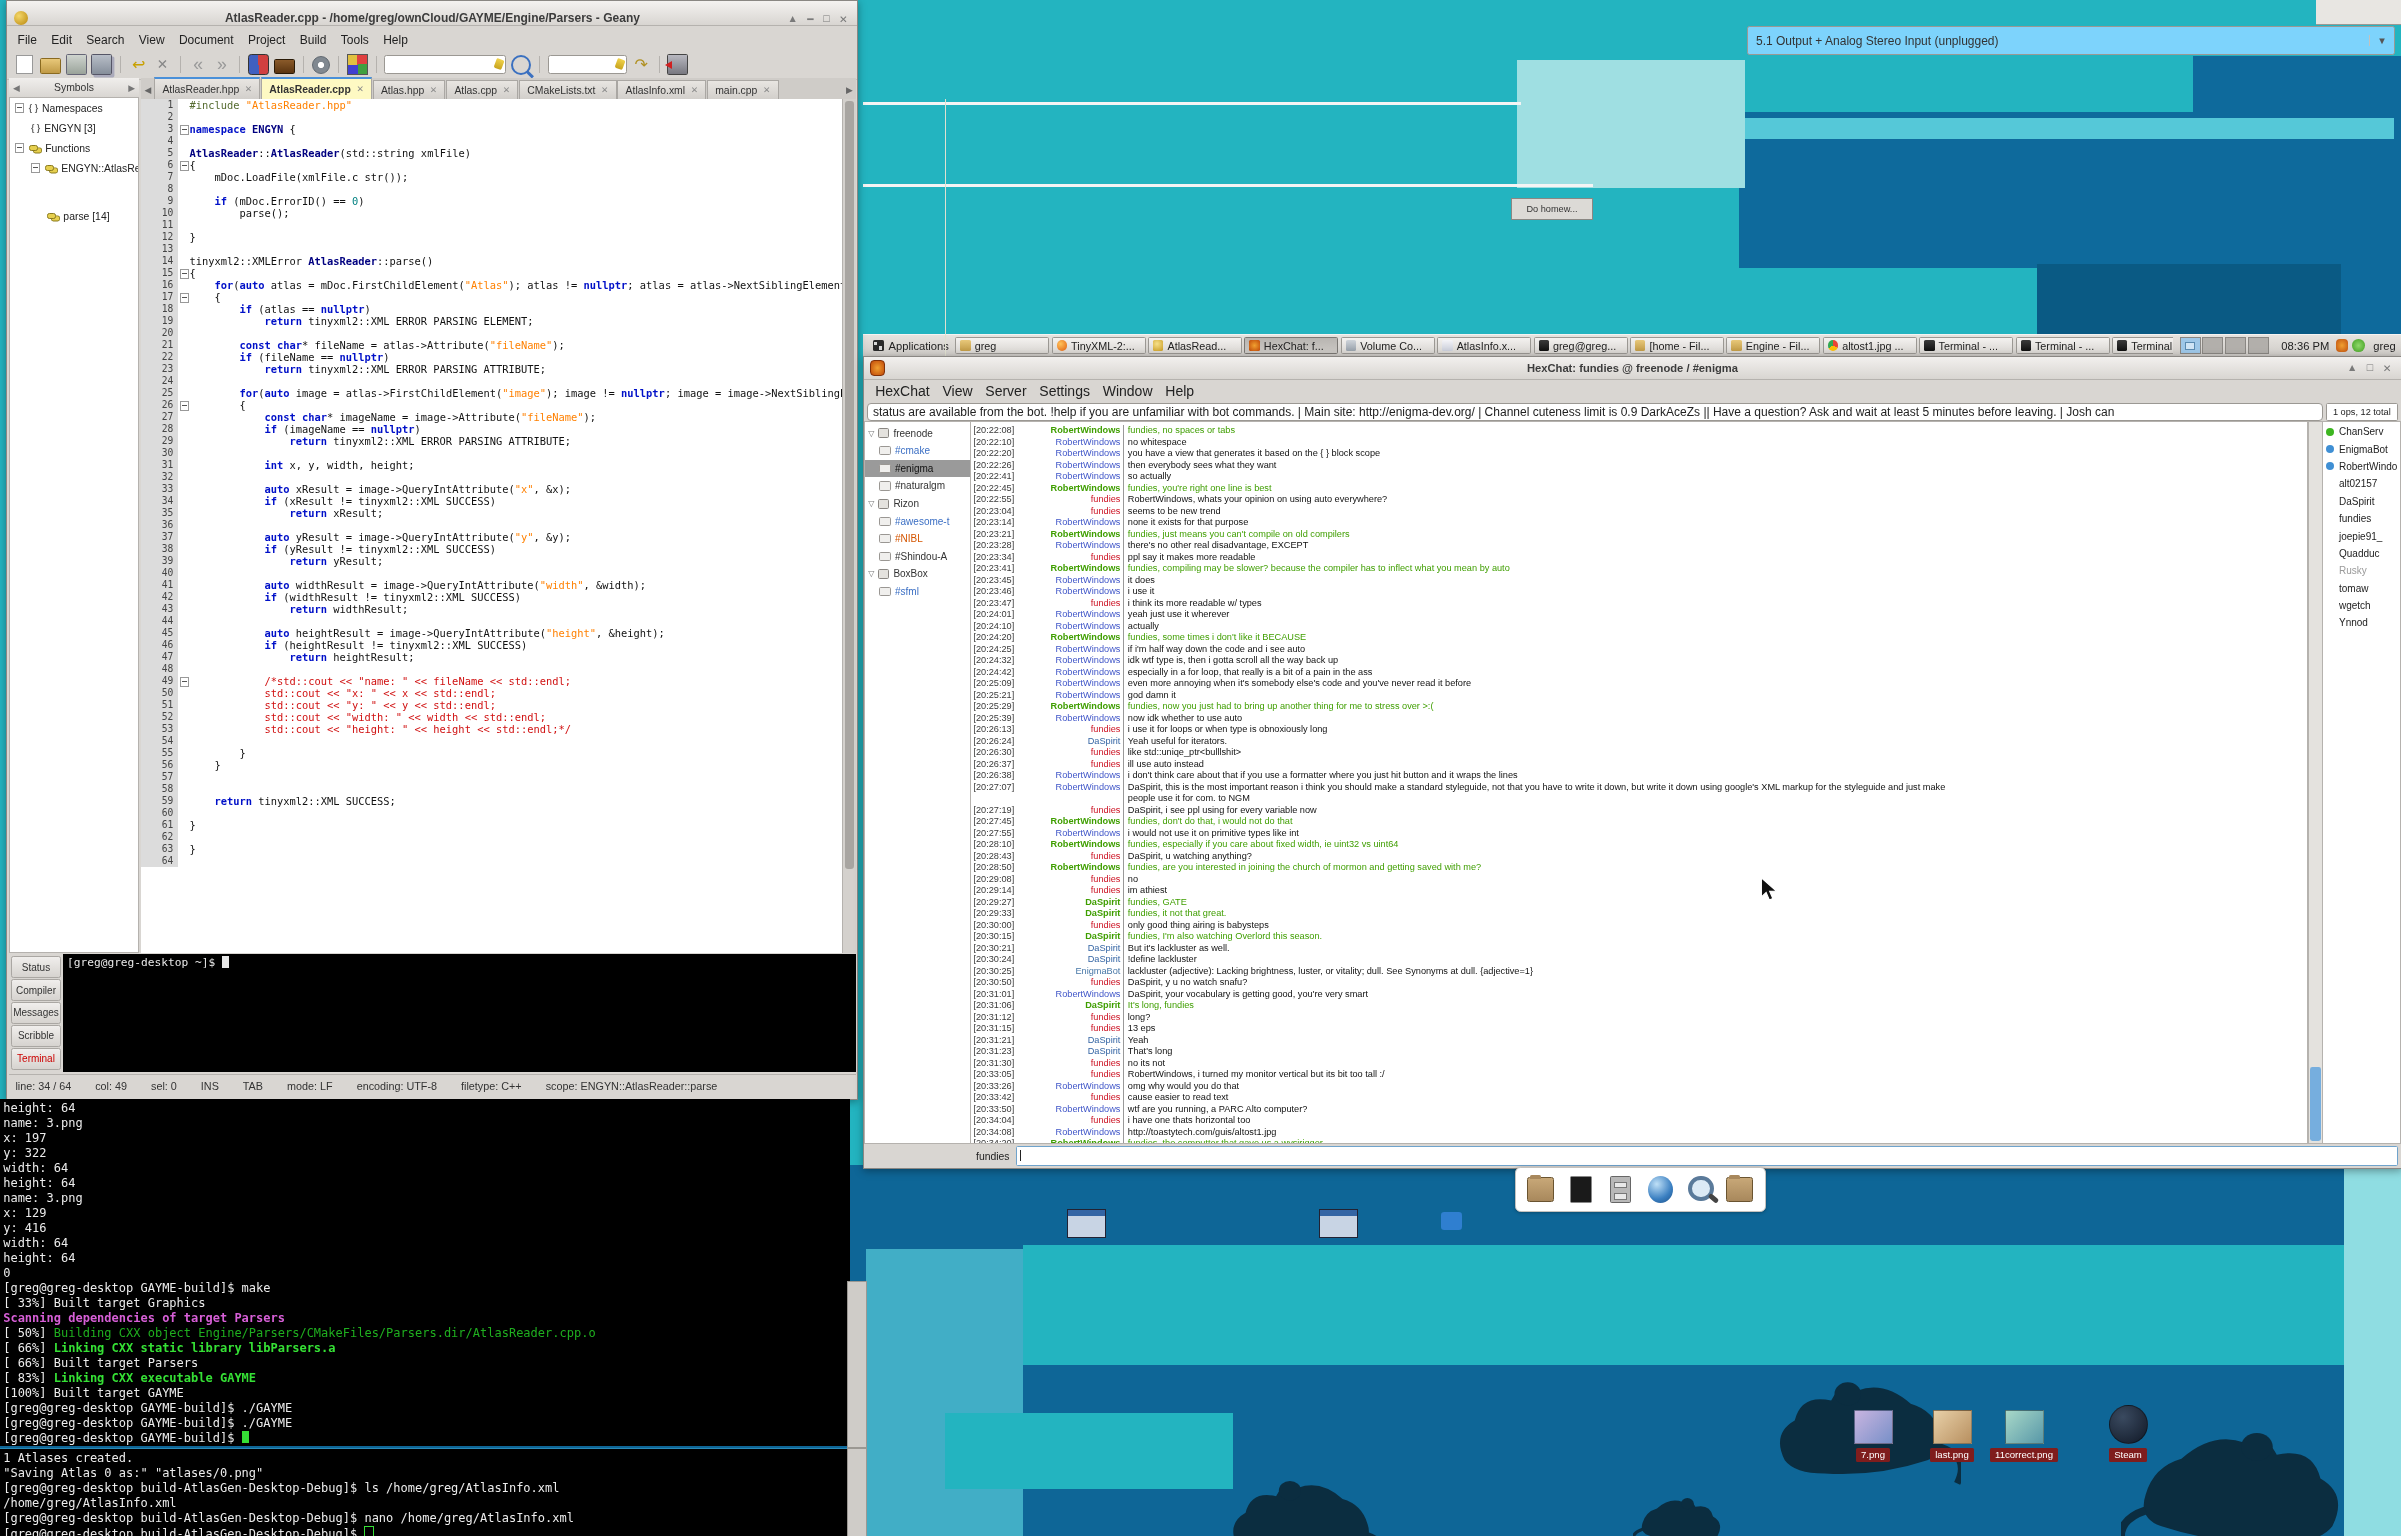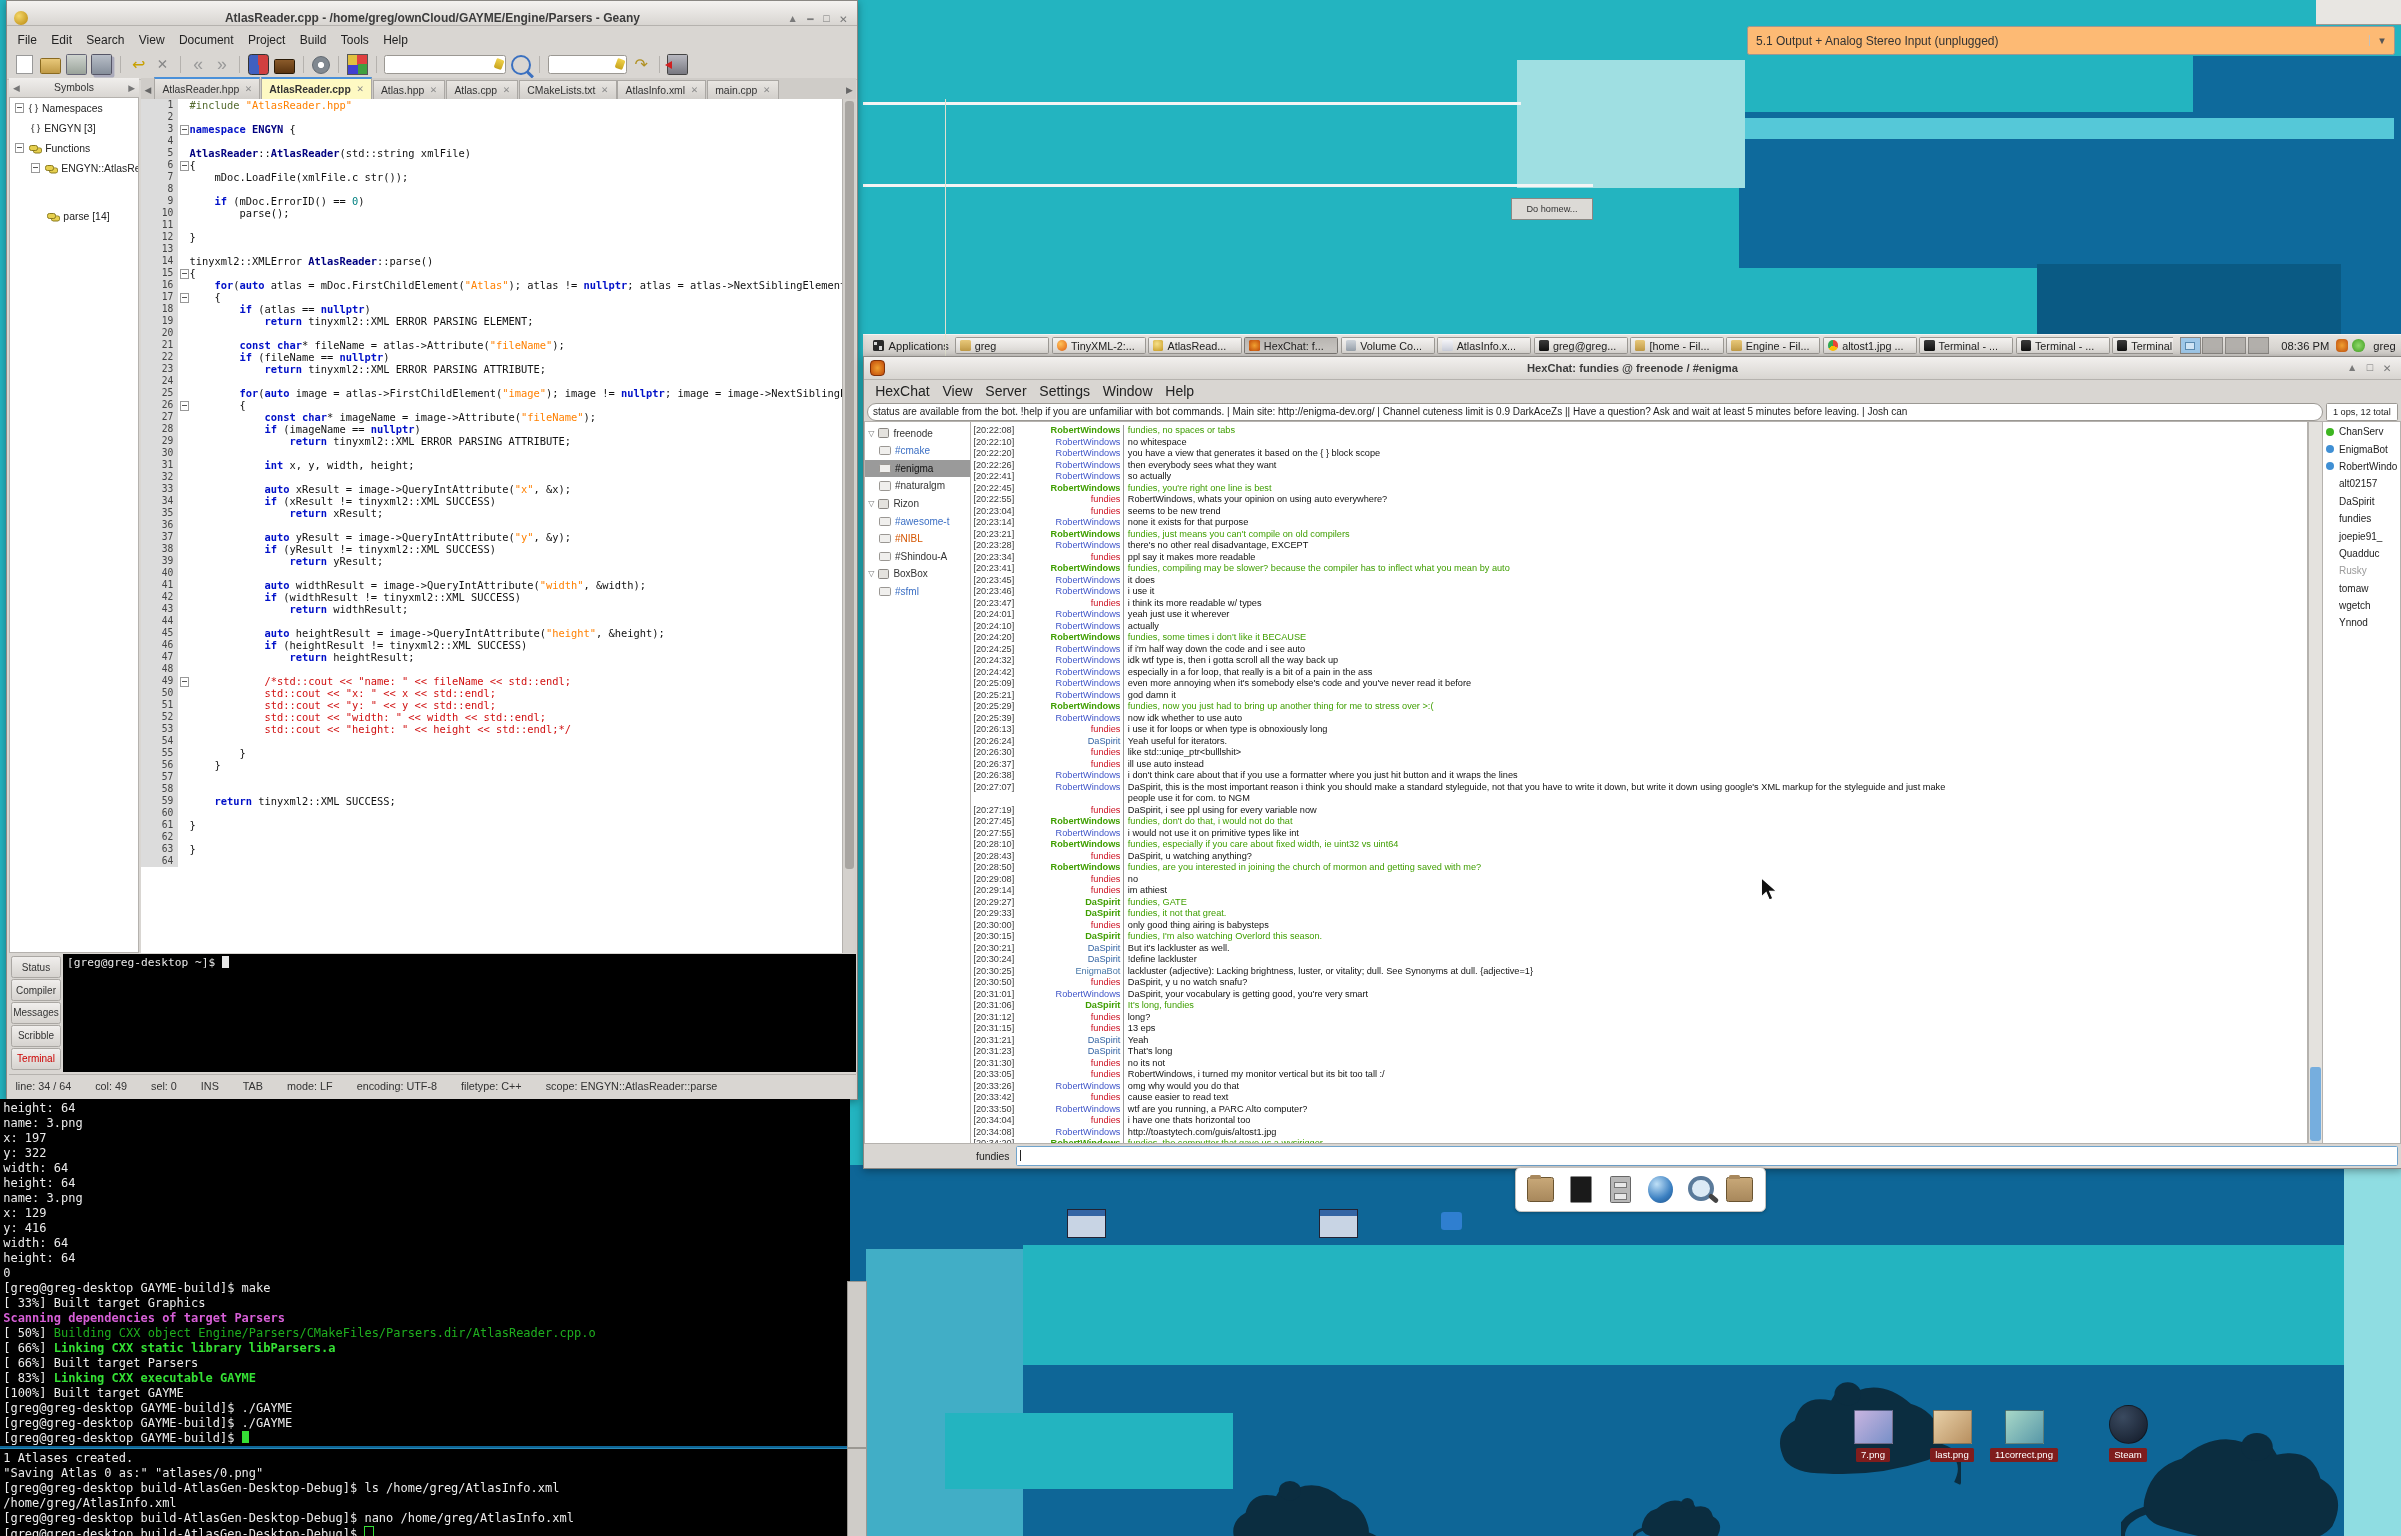--- a/index.html
+++ b/index.html
@@ -82,21 +82,21 @@
   .clock{font-size:11.2px;color:#222;margin:0 6.4px;white-space:nowrap}
   .tray{display:flex;gap:4px;align-items:center;margin-right:4.8px}
   .trayic{width:12.8px;height:12.8px;border-radius:2.4px}
   
   #hexchat{left:863px;top:356px;width:1537px;height:811px}
   .hc-titlebar{height:22.4px;background:linear-gradient(#f2f0ee,#d8d5d1);display:flex;align-items:center;border-bottom:0.8px solid #b5b2ae;position:relative}
   .hc-title{position:absolute;left:0;right:0;text-align:center;font-weight:bold;font-size:11.2px;color:#3c3c3c}
   .hc-menubar{height:21px;display:flex;align-items:center;padding:0 4.8px;font-size:14px;color:#222}
   .hc-menubar .menu-item{padding:2.4px 6.4px}
   .topicrow{height:21px;display:flex;align-items:center;padding:0 3.2px;gap:3.2px}
-  .topic-entry{flex:1;height:16px;background:#fff;border:0.8px solid #9b9893;border-radius:9px;font-size:10px;color:#222;line-height:16px;padding:0 4.8px;overflow:hidden;white-space:nowrap}
+  .topic-entry{flex:1;height:16px;background:#fff;border:0.8px solid #9b9893;border-radius:4px;font-size:12px;color:#222;line-height:16px;padding:0 4.8px;overflow:hidden;white-space:nowrap}
   .opsbox{width:70px;height:16px;background:#fff;border:0.8px solid #9b9893;border-radius:1.6px;font-size:9.2px;color:#222;line-height:16px;text-align:center;flex:0 0 auto}
   .hc-main{position:absolute;left:0;right:0;top:64px;bottom:24px;display:flex}
   .hc-tree{width:107px;background:#fff;border:0.8px solid #b5b2ae;overflow:hidden;font-size:10px;padding-top:2.4px;box-sizing:border-box}
   .treerow{display:flex;align-items:center;height:17.6px;white-space:nowrap;padding-left:3.2px}
   .treerow .tri{color:#777;font-size:8px;width:9.6px}
   .servic{width:9.6px;height:8px;background:#e4e2de;border:0.8px solid #8a8783;border-radius:1.6px;margin-right:4px;flex:0 0 auto}
   .chanic{width:9.6px;height:7.2px;background:#f0efed;border:0.8px solid #9a9793;border-radius:1.6px;margin:0 4px 0 11.2px;flex:0 0 auto}
   .t-data{color:#3b6fc4}.t-normal{color:#333}.t-hilight{color:#d45500}
   .t-selected{background:#9a9a9a;color:#111}
   .hc-msgs{flex:1;background:#fff;border:0.8px solid #b5b2ae;border-left:none;overflow:hidden;font-size:9.2px;padding-top:3.2px;box-sizing:border-box}
@@ -112,21 +112,21 @@
   .userrow{display:flex;align-items:center;height:17.4px;padding-left:3.2px;color:#222;white-space:nowrap}
   .udot{width:8px;height:8px;border-radius:50%;margin-right:4.8px;flex:0 0 auto}
   .udot.op{background:#3db520}.udot.voice{background:#3f8fd4}.udot.none{background:transparent}
   .u-away{color:#9a9a9a}
   .hc-input{position:absolute;left:0;right:0;bottom:0;height:24px;display:flex;align-items:center}
   .hc-nicklbl{margin-left:112px;font-size:10.4px;color:#222;flex:0 0 auto}
   .hc-entry{flex:1;height:17.6px;margin:0 3.2px 0 6.4px;background:#fff;border:1.6px solid #6fa3cc;border-radius:1.6px;position:relative}
   .hc-entry .caret{position:absolute;left:3.2px;top:2.4px;width:0.8px;height:11.2px;background:#222}
   
   .bgx{position:absolute}
-  #volcombo{position:absolute;left:1747px;top:26.4px;width:646px;height:27px;background:#fdba74;border:0.8px solid #9b9893;border-radius:2.4px;display:flex;align-items:center;font-size:12px;color:#333;z-index:3}
+  #volcombo{position:absolute;left:1747px;top:26.4px;width:646px;height:27px;background:#7dd3fc;border:0.8px solid #9b9893;border-radius:2.4px;display:flex;align-items:center;font-size:12px;color:#333;z-index:3}
   #volcombo .vtxt{flex:1;padding-left:8px;white-space:nowrap;overflow:hidden}
   #volcombo .varrow{width:24px;border-left:0.8px solid #c5c2be;text-align:center;color:#555;font-size:9.6px}
   #note{position:absolute;left:1511px;top:198px;width:80px;height:20px;background:#dcdad6;border:0.8px solid #8a8783;font-size:9.2px;color:#333;line-height:20px;text-align:center;z-index:3}
   #dock{position:absolute;left:1515px;top:1167px;width:239px;height:43px;background:#fff;border:0.8px solid #c5c2be;border-radius:5.6px;display:flex;align-items:center;justify-content:space-around;padding:0 4.8px;z-index:4;box-shadow:0 0.8px 3.2px rgba(0,0,0,.25)}
   .dockic{width:30px;height:32px;position:relative}
   .dicon-folder{position:absolute;inset:3.2px 1.6px;background:linear-gradient(#c8a878,#a8885c);border-radius:2.4px;border:0.8px solid #6a5430}
   .dicon-folder::before{content:"";position:absolute;top:-3.2px;left:1.6px;width:11.2px;height:4px;background:#a8885c;border-radius:1.6px 1.6px 0 0}
   .dicon-term{position:absolute;inset:2.4px 4px;background:#1a1a1a;border:1.6px solid #888;border-radius:1.6px}
   .dicon-arch{position:absolute;inset:2.4px 4.8px;background:#b8b8b8;border:0.8px solid #666;border-radius:1.6px}
   .dicon-arch::before{content:"";position:absolute;left:2.4px;right:2.4px;top:4.8px;height:4.8px;background:#e8e8e8;border:0.8px solid #777}

